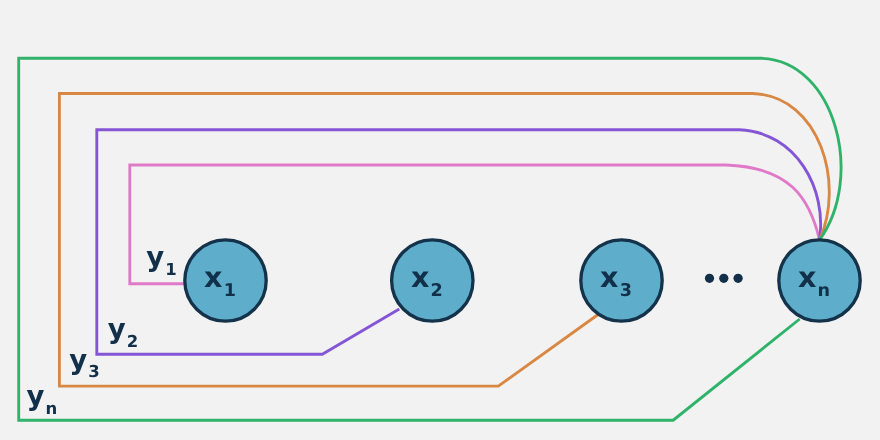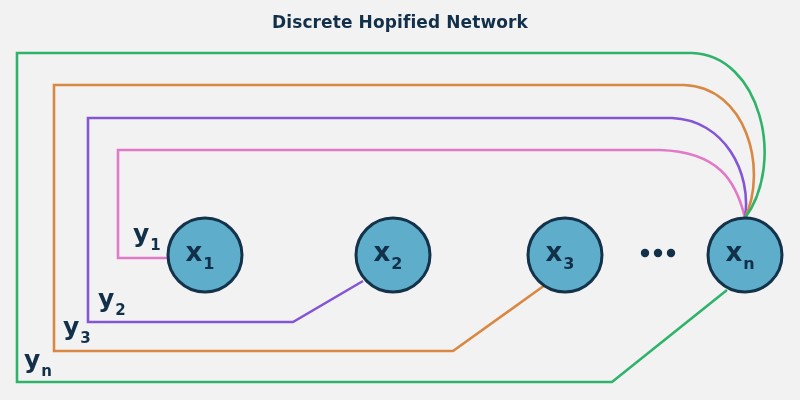--- a/index.html
+++ b/index.html
@@ -67,21 +67,20 @@
   }
   .ellipsis-dot {
     fill: #123049;
   }
 </style>
 </head>
 <body>
 
 <div id="canvas">
 
-  <div id="diagram-title">Discrete Hopified Network</div>
 
   <svg id="network-svg" viewBox="0 0 800 400">
     <g id="feedback-layer">
         <path d="M 745 218 C 736 180 718 152 660 150 L 118 150 L 118 258 L 168 258" stroke="#e07ac8" class="feedback-path"></path>
         <path d="M 745 218 C 752 172 724 120 672 118 L 88 118 L 88 322 L 293 322 L 363 281" stroke="#8456d6" class="feedback-path"></path>
         <path d="M 745 218 C 768 168 746 87 684 85 L 54 85 L 54 351 L 453 351 L 545 285" stroke="#d98843" class="feedback-path"></path>
         <path d="M 745 218 C 786 162 760 55 692 53 L 17 53 L 17 382 L 612 382 L 727 290" stroke="#2fb36a" class="feedback-path"></path>
       </g>
     <g id="nodes-layer">
         <g>

